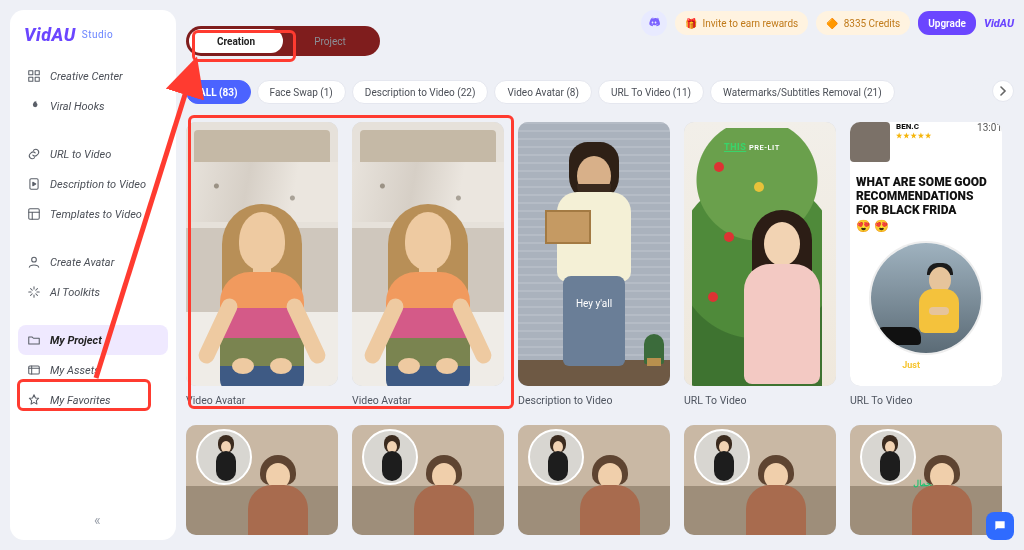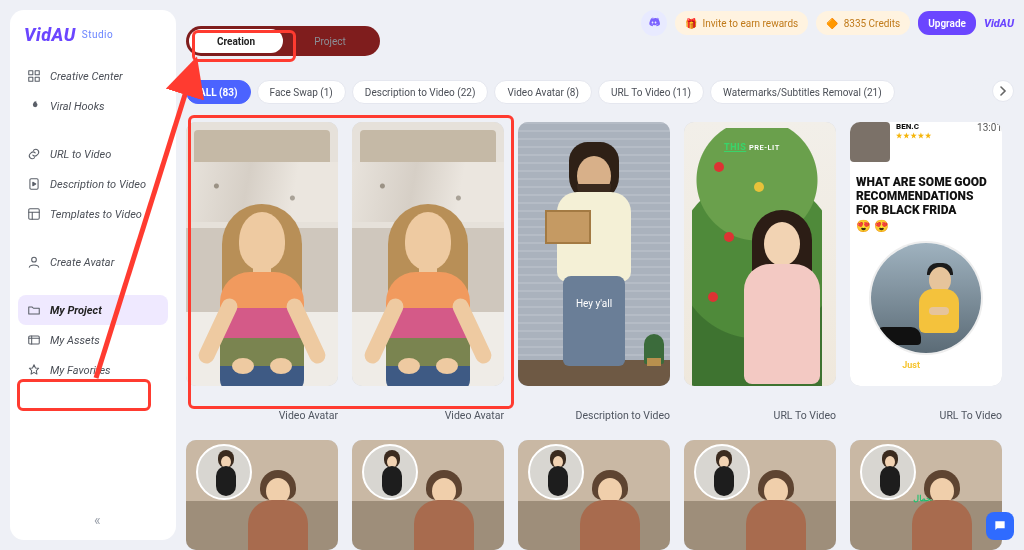--- a/index.html
+++ b/index.html
@@ -87,21 +87,21 @@
 
   
   .gallery {
     margin-top:16px; display:grid; grid-template-columns:repeat(5, 152px); gap:14px;
   }
   .card { display:flex; flex-direction:column; cursor:pointer; }
   .thumb {
     width:152px; height:264px; border-radius:10px; overflow:hidden; position:relative;
     background:#cfd3db;
   }
-  .caption { margin-top:23px; font-size:10.5px; color:#4f5560;text-align:right; }
+  .caption { margin-top:8px; font-size:10.5px; color:#4f5560; }
   .row2 .thumb { height:110px; }
   .row2 { margin-top:4px; }
   
   .t1-bg { position:absolute; inset:0; background:linear-gradient(#e6e1da 0 40%, #cfc7bd 40% 72%, #efece7 72% 100%); }
   .marble { position:absolute; top:40px; left:0; right:0; height:60px;
     background:
       radial-gradient(circle at 20% 40%, #9b9285 0 2px, transparent 3px),
       radial-gradient(circle at 70% 60%, #a9a297 0 2px, transparent 3px),
       linear-gradient(100deg, #e8e3dc, #d6cfc6 40%, #ebe6df 70%);
   }
@@ -275,20 +275,28 @@
     <div class="nav-group" id="nav-c" style="margin-top:18px;">
         <div class="nav-item">
           <span class="ic">
             <svg width="14" height="14" viewBox="0 0 24 24" fill="none" stroke="currentColor" stroke-width="1.8" stroke-linecap="round" stroke-linejoin="round">
               <circle cx="12" cy="8" r="4"></circle>
               <path d="M4 21c1-5 15-5 16 0"></path>
             </svg>
           </span>
           <span>Create Avatar</span>
         </div>
+        <div class="nav-item">
+          <span class="ic">
+            <svg width="14" height="14" viewBox="0 0 24 24" fill="none" stroke="currentColor" stroke-width="1.8" stroke-linecap="round" stroke-linejoin="round">
+              <path d="M12 3v4M12 17v4M3 12h4M17 12h4M6 6l3 3M15 15l3 3M18 6l-3 3M9 15l-3 3"></path>
+            </svg>
+          </span>
+          <span>AI Toolkits</span>
+        </div>
       </div>
     <div class="nav-group" id="nav-d" style="margin-top:18px;">
         <div class="nav-item active">
           <span class="ic">
             <svg width="14" height="14" viewBox="0 0 24 24" fill="none" stroke="currentColor" stroke-width="1.8" stroke-linecap="round" stroke-linejoin="round">
               <path d="M3 7h6l2 2h10v10H3z"></path>
             </svg>
           </span>
           <span>My Project</span>
         </div>

